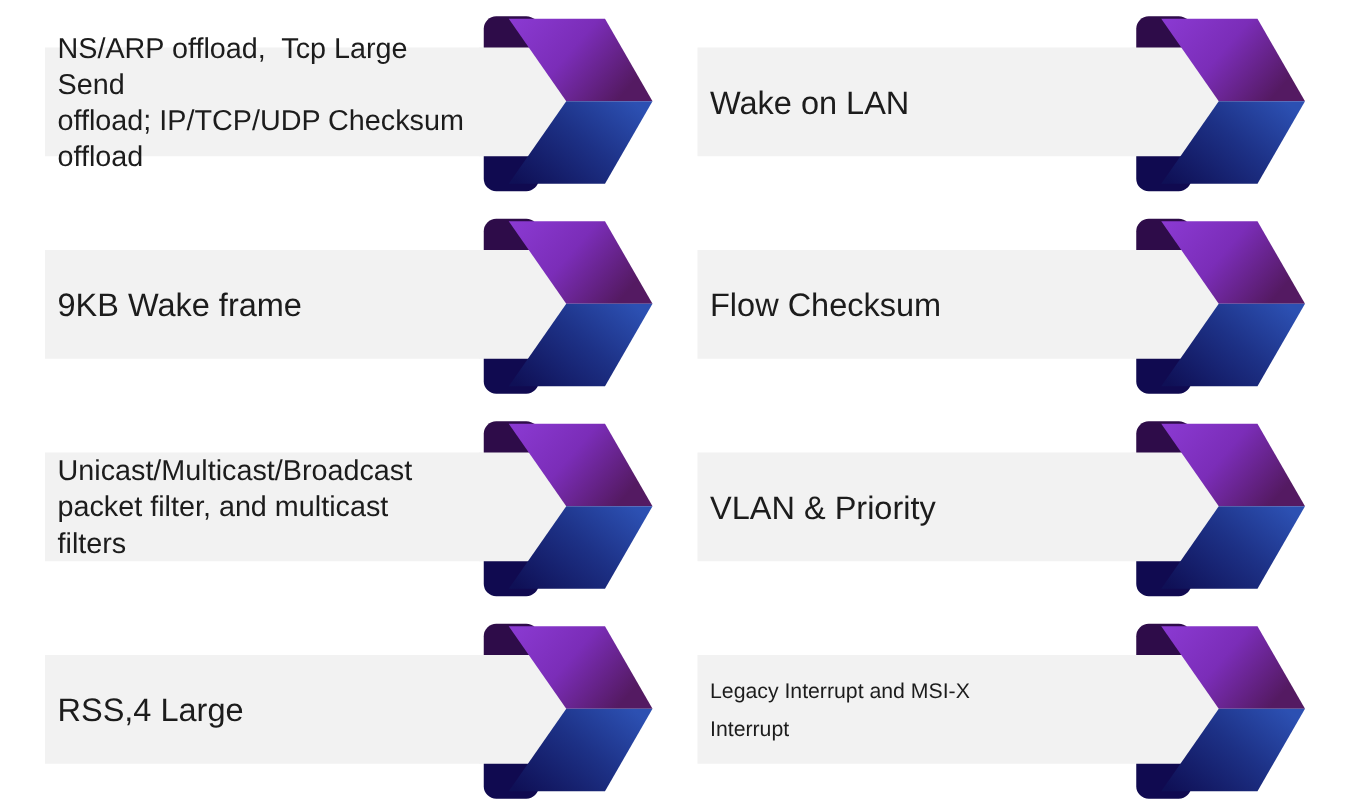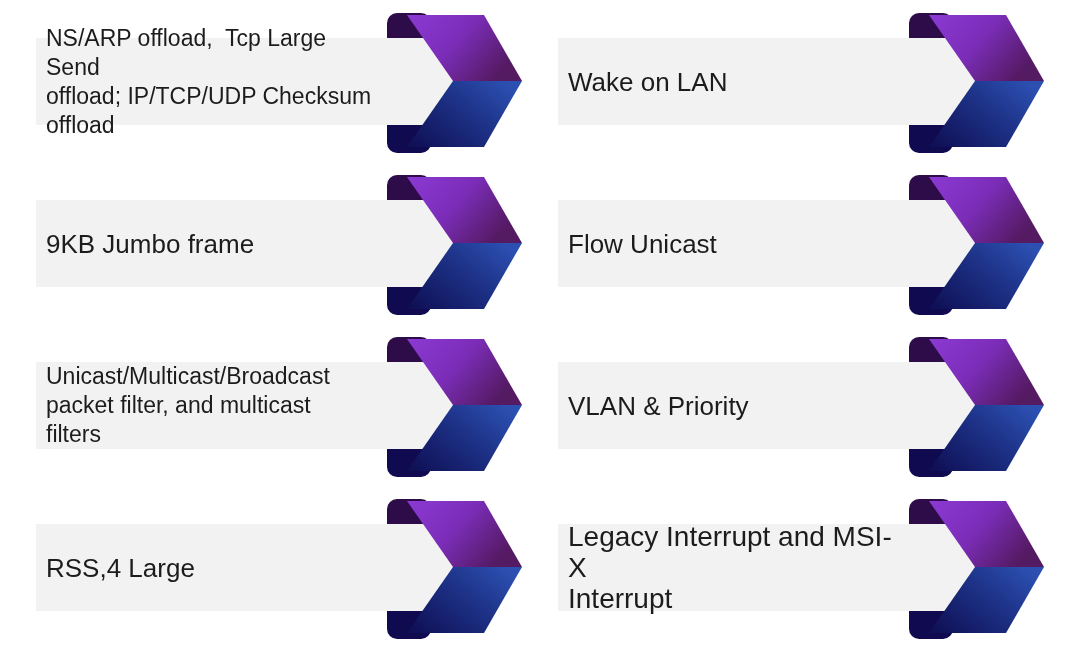--- a/index.html
+++ b/index.html
@@ -38,21 +38,21 @@
     overflow:visible;
   }
   .label{
     display:block;
     margin-left:10px;
     width:408px;            
     white-space:pre-line;
     color:var(--text);
   }
   .label.sm{font-size:23px;line-height:29px;}
-  .label.md{font-size:28px;line-height:31px;}
+  .label.md{font-size:17px;line-height:31px;}
   .label.lg{font-size:26px;line-height:40px;}
   .arrow{position:absolute;left:347px;top:0;width:145px;height:148px;}
   .defs-holder{position:absolute;width:0;height:0;}
 </style>
 </head>
 <body>
 
 <svg class="defs-holder" aria-hidden="true">
   <defs>
     <linearGradient id="gradPurple" x1="0" y1="0" x2="1" y2="0.5">
@@ -97,33 +97,33 @@
     <svg class="arrow" viewBox="0 0 145 148">
       <rect x="4" y="5" width="44" height="140" rx="10" fill="url(#gradFold)"></rect>
       <rect x="0" y="30" width="71" height="87" fill="var(--bar)"></rect>
       <polygon points="24,7 101,7 139,73 70,73" fill="url(#gradPurple)"></polygon>
       <polygon points="70,73 139,73 101,139 24,139" fill="url(#gradBlue)"></polygon>
     </svg>
   </div>
 
   <div class="item c1 r2">
     <div class="bar">
-      <span class="label lg">9KB Jumbo frame</span>
+      <span class="label lg">9KB Wake frame</span>
     </div>
     <svg class="arrow" viewBox="0 0 145 148">
       <rect x="4" y="5" width="44" height="140" rx="10" fill="url(#gradFold)"></rect>
       <rect x="0" y="30" width="71" height="87" fill="var(--bar)"></rect>
       <polygon points="24,7 101,7 139,73 70,73" fill="url(#gradPurple)"></polygon>
       <polygon points="70,73 139,73 101,139 24,139" fill="url(#gradBlue)"></polygon>
     </svg>
   </div>
 
   <div class="item c2 r2">
     <div class="bar">
-      <span class="label lg">Flow Unicast</span>
+      <span class="label lg">Flow Checksum</span>
     </div>
     <svg class="arrow" viewBox="0 0 145 148">
       <rect x="4" y="5" width="44" height="140" rx="10" fill="url(#gradFold)"></rect>
       <rect x="0" y="30" width="71" height="87" fill="var(--bar)"></rect>
       <polygon points="24,7 101,7 139,73 70,73" fill="url(#gradPurple)"></polygon>
       <polygon points="70,73 139,73 101,139 24,139" fill="url(#gradBlue)"></polygon>
     </svg>
   </div>
 
   <div class="item c1 r3">

